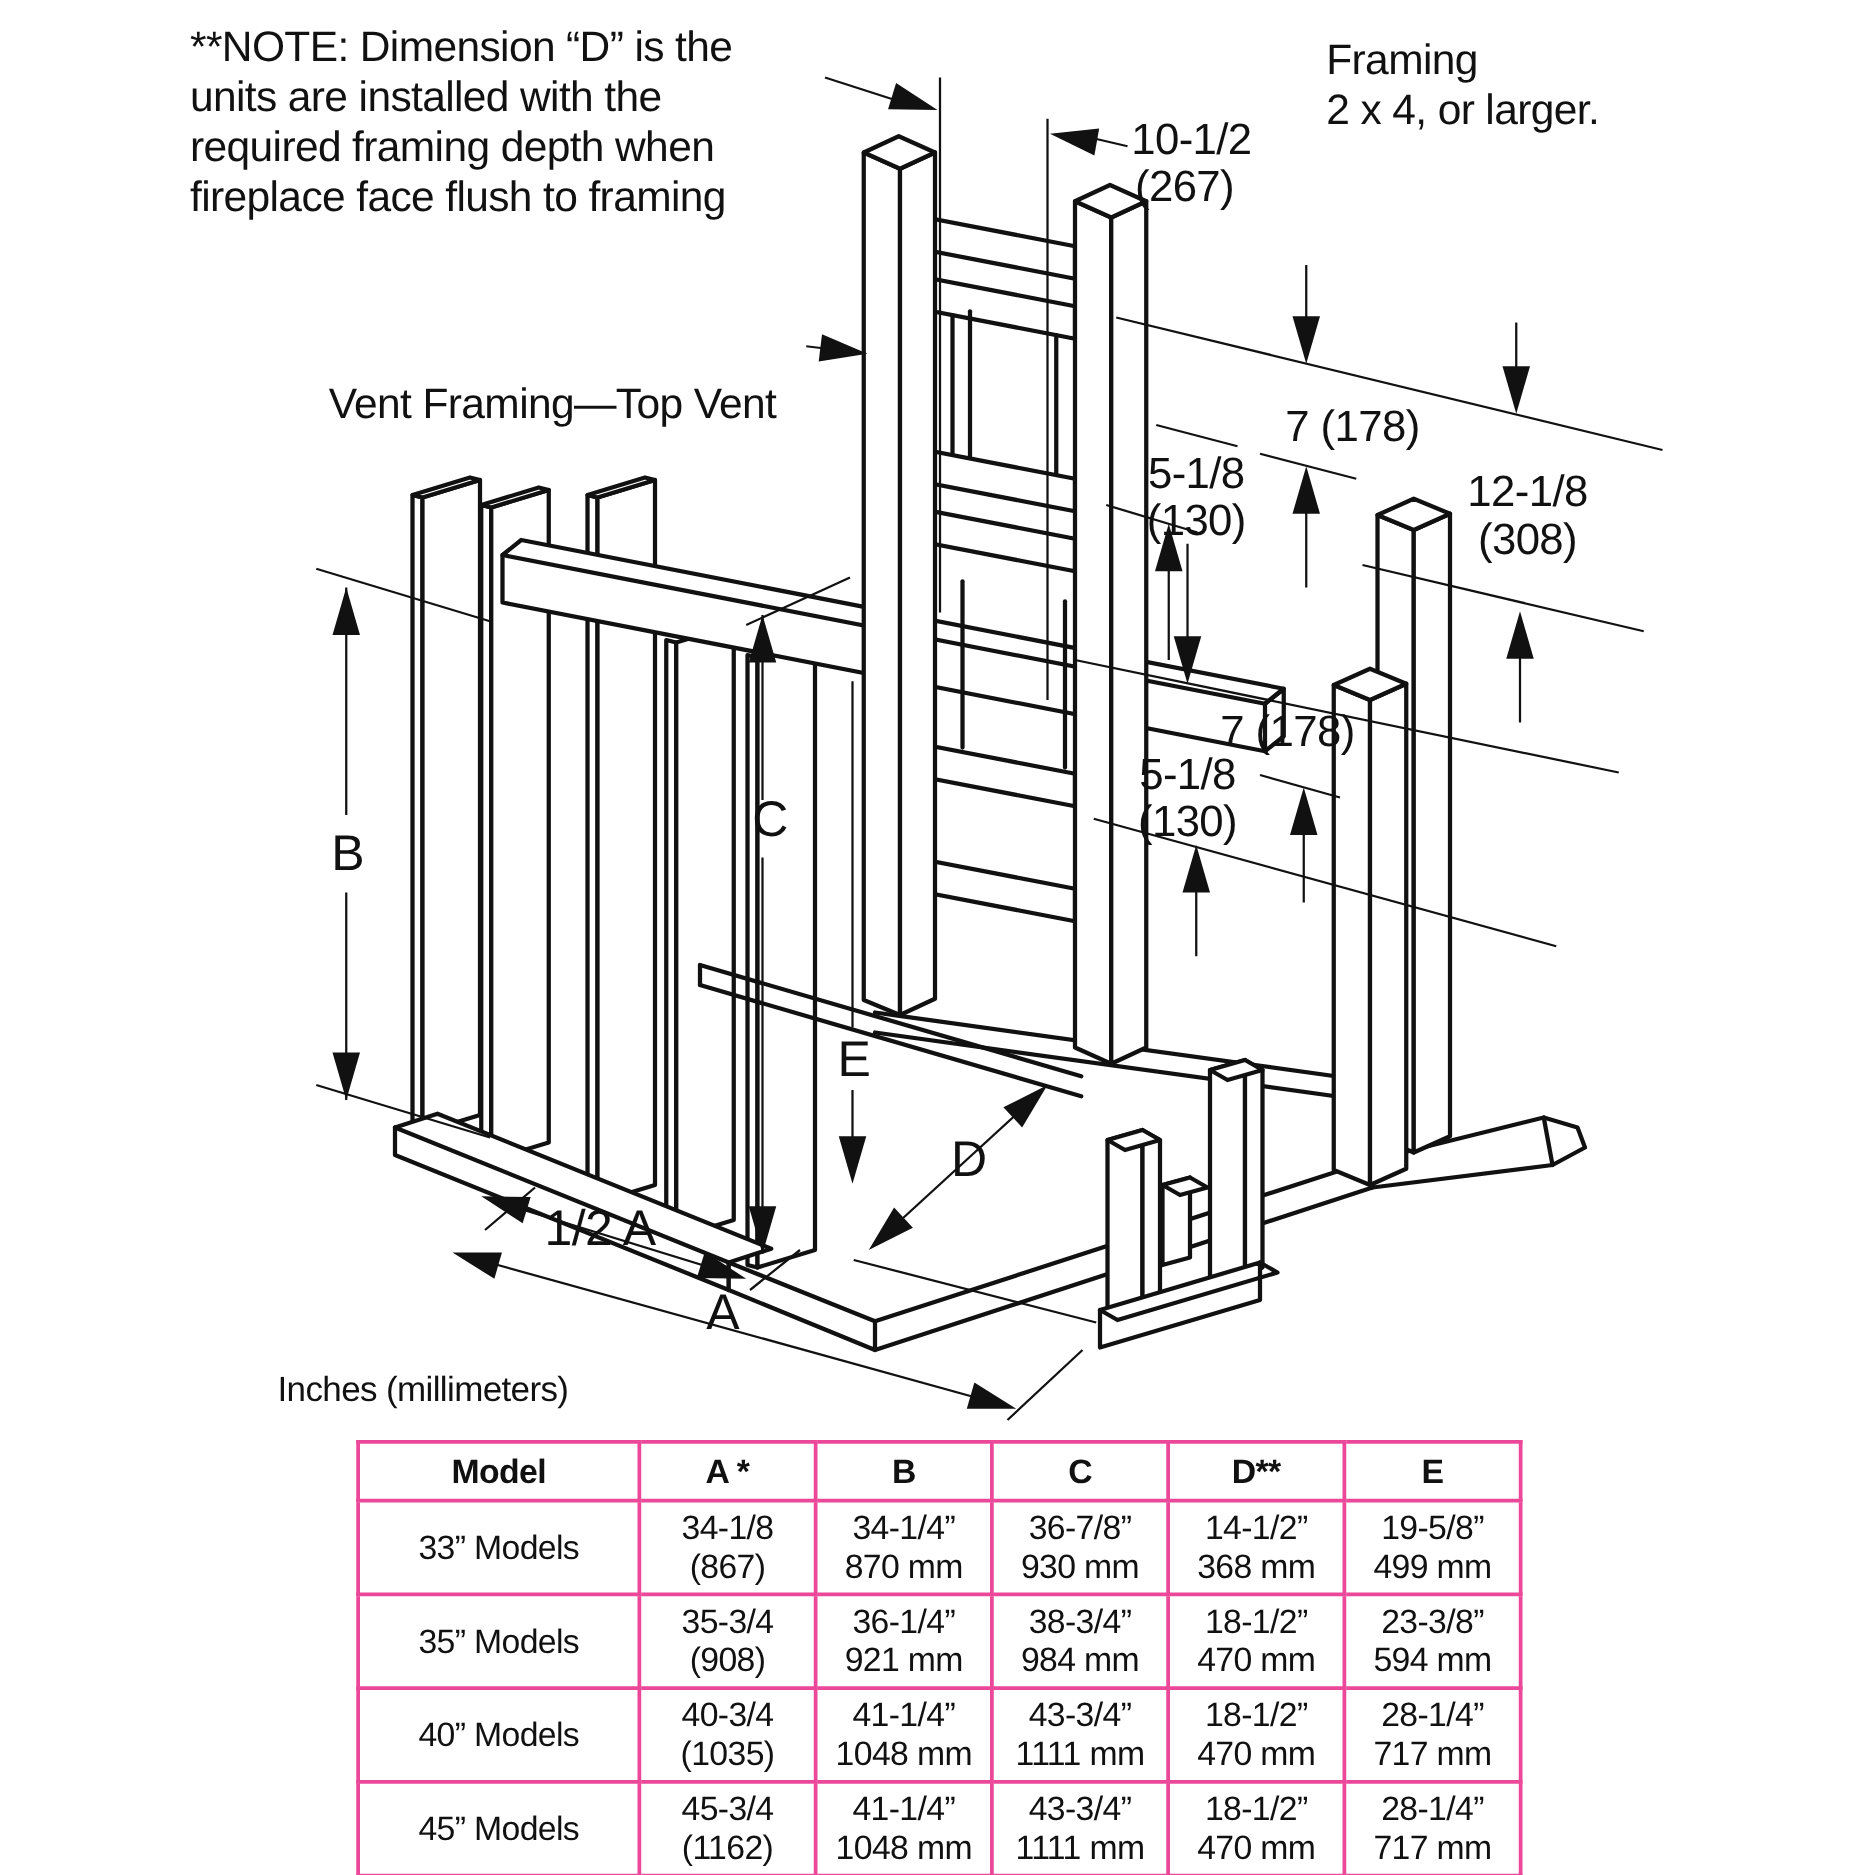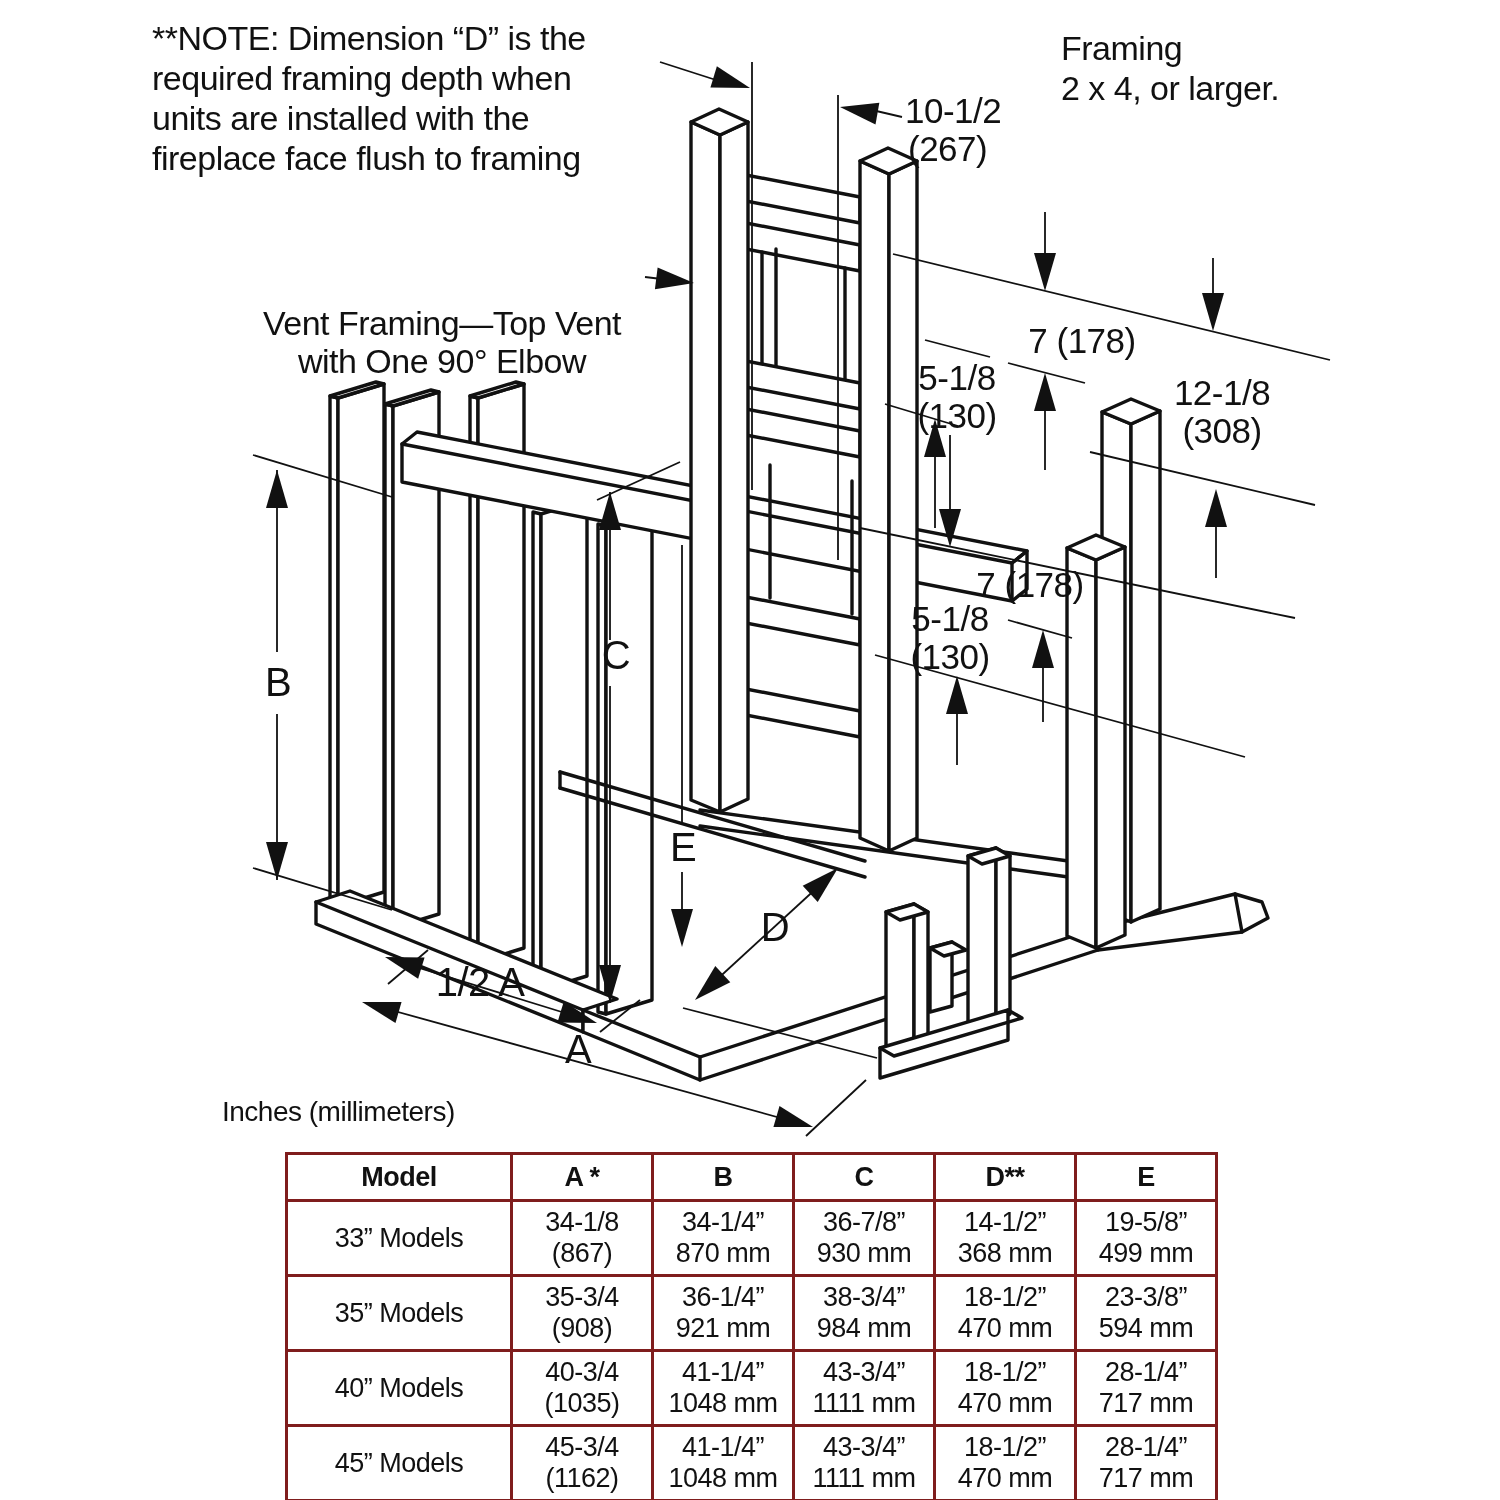--- a/index.html
+++ b/index.html
@@ -13,21 +13,21 @@
   .vent-label{left:228px;top:256px;width:428px;font-size:34px;line-height:38px;text-align:center;letter-spacing:-0.5px;margin-top:48px;}
   .units-label{left:222px;top:1096px;font-size:28px;letter-spacing:-0.5px;}
   svg text{font-family:"Liberation Sans",sans-serif;fill:#111;letter-spacing:-0.5px;}
   .dim-num{font-size:35px;}
   .dim-letter{font-size:40px;}
   .thick path,.thick line,.thick polygon{stroke:#111;stroke-width:3.4;fill:none;stroke-linejoin:round;stroke-linecap:round;}
   .thick .wfill{fill:#fff;}
   .thin line,.thin path{stroke:#111;stroke-width:1.8;fill:none;}
   .heads polygon{fill:#111;stroke:none;}
   table.spec{position:absolute;left:285px;top:1152px;width:930px;border-collapse:collapse;table-layout:fixed;}
-  table.spec th,table.spec td{border:3px solid #7f1d1d;text-align:center;vertical-align:middle;padding:0;}
+  table.spec th,table.spec td{border:3px solid #ec4899;text-align:center;vertical-align:middle;padding:0;}
   table.spec th{height:44px;font-size:27px;font-weight:bold;letter-spacing:-0.5px;}
   table.spec td{height:72px;font-size:27px;line-height:31px;letter-spacing:-0.5px;}
   col.c-model{width:225px;} col.c-dim{width:141px;}
 </style>
 </head>
 <body>
 
 <div class="stage">
 
   <svg width="1500" height="1500" viewBox="0 0 1500 1500">
@@ -214,33 +214,32 @@
       <text class="dim-letter" x="616" y="669" text-anchor="middle">C</text>
       <text class="dim-letter" x="683" y="861" text-anchor="middle">E</text>
       <text class="dim-letter" x="775" y="941" text-anchor="middle">D</text>
       <text class="dim-letter" x="480" y="996" text-anchor="middle">1/2 A</text>
       <text class="dim-letter" x="578" y="1063" text-anchor="middle">A</text>
     </g>
   </svg>
 
   <div class="txt note">
     <div><b>**NOTE:</b><span> Dimension “D” is the</span></div>
+    <div>units are installed with the</div>
     <div>required framing depth when</div>
-    <div>units are installed with the</div>
     <div>fireplace face flush to framing</div>
   </div>
 
   <div class="txt framing-note">
     <div>Framing</div>
     <div>2 x 4, or larger.</div>
   </div>
 
   <div class="txt vent-label">
     <div>Vent Framing—Top Vent</div>
-    <div>with One 90° Elbow</div>
   </div>
 
   <div class="txt units-label">Inches (millimeters)</div>
 
   <table class="spec">
     <colgroup>
         <col class="c-model">
         <col class="c-dim">
         <col class="c-dim">
         <col class="c-dim">

